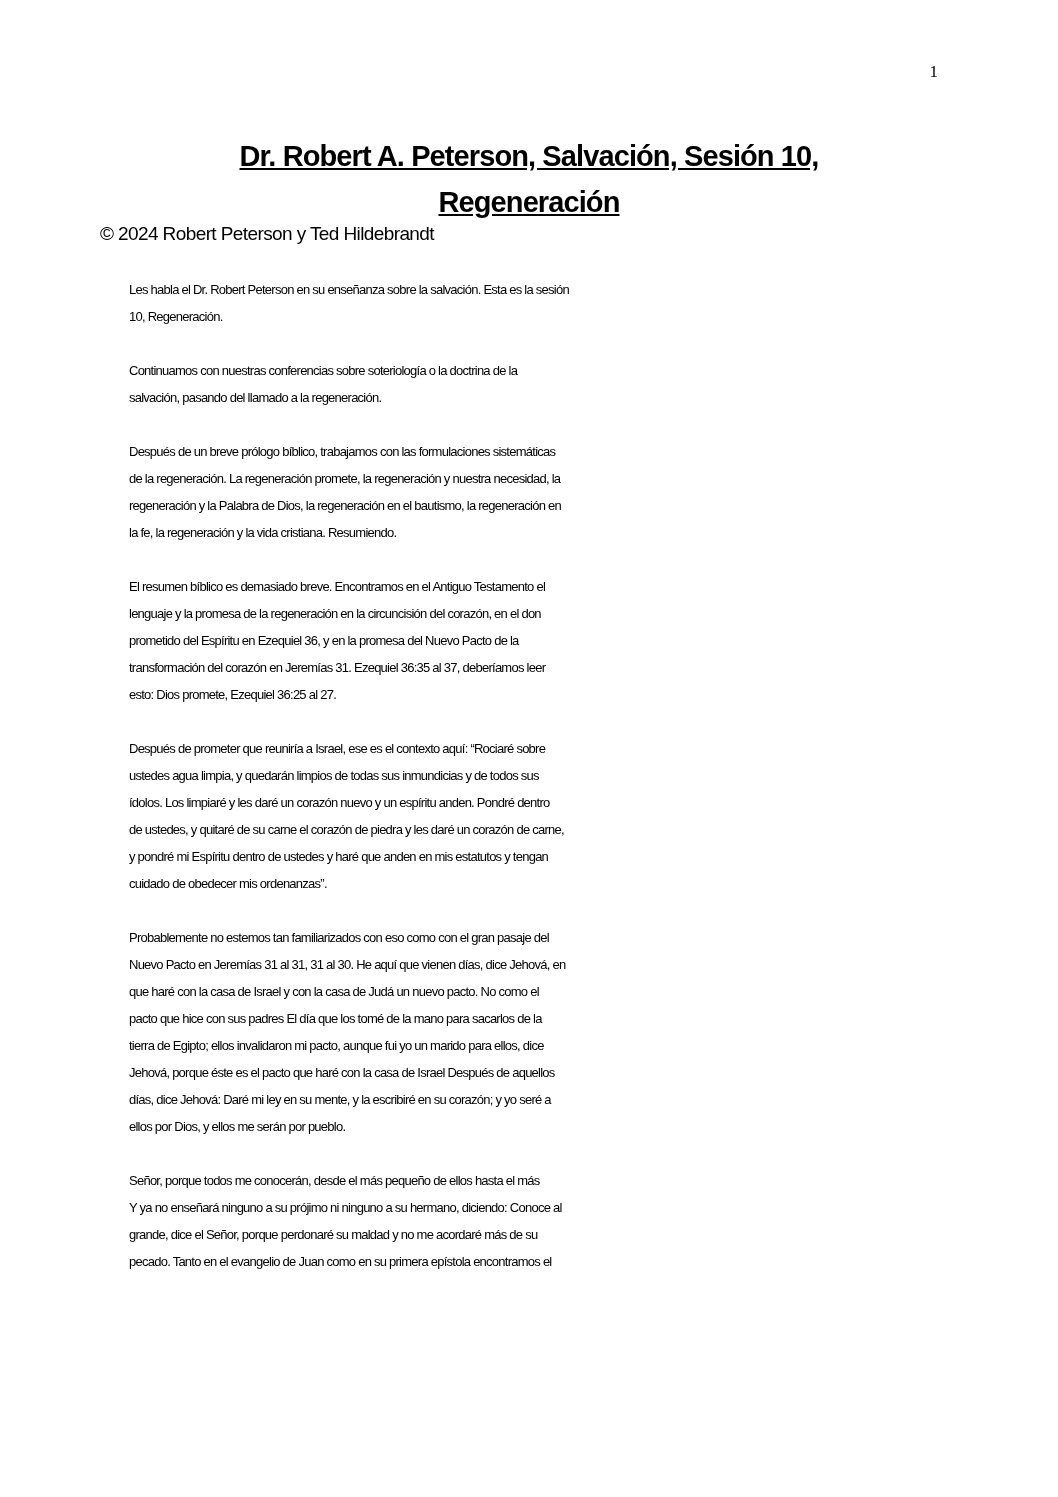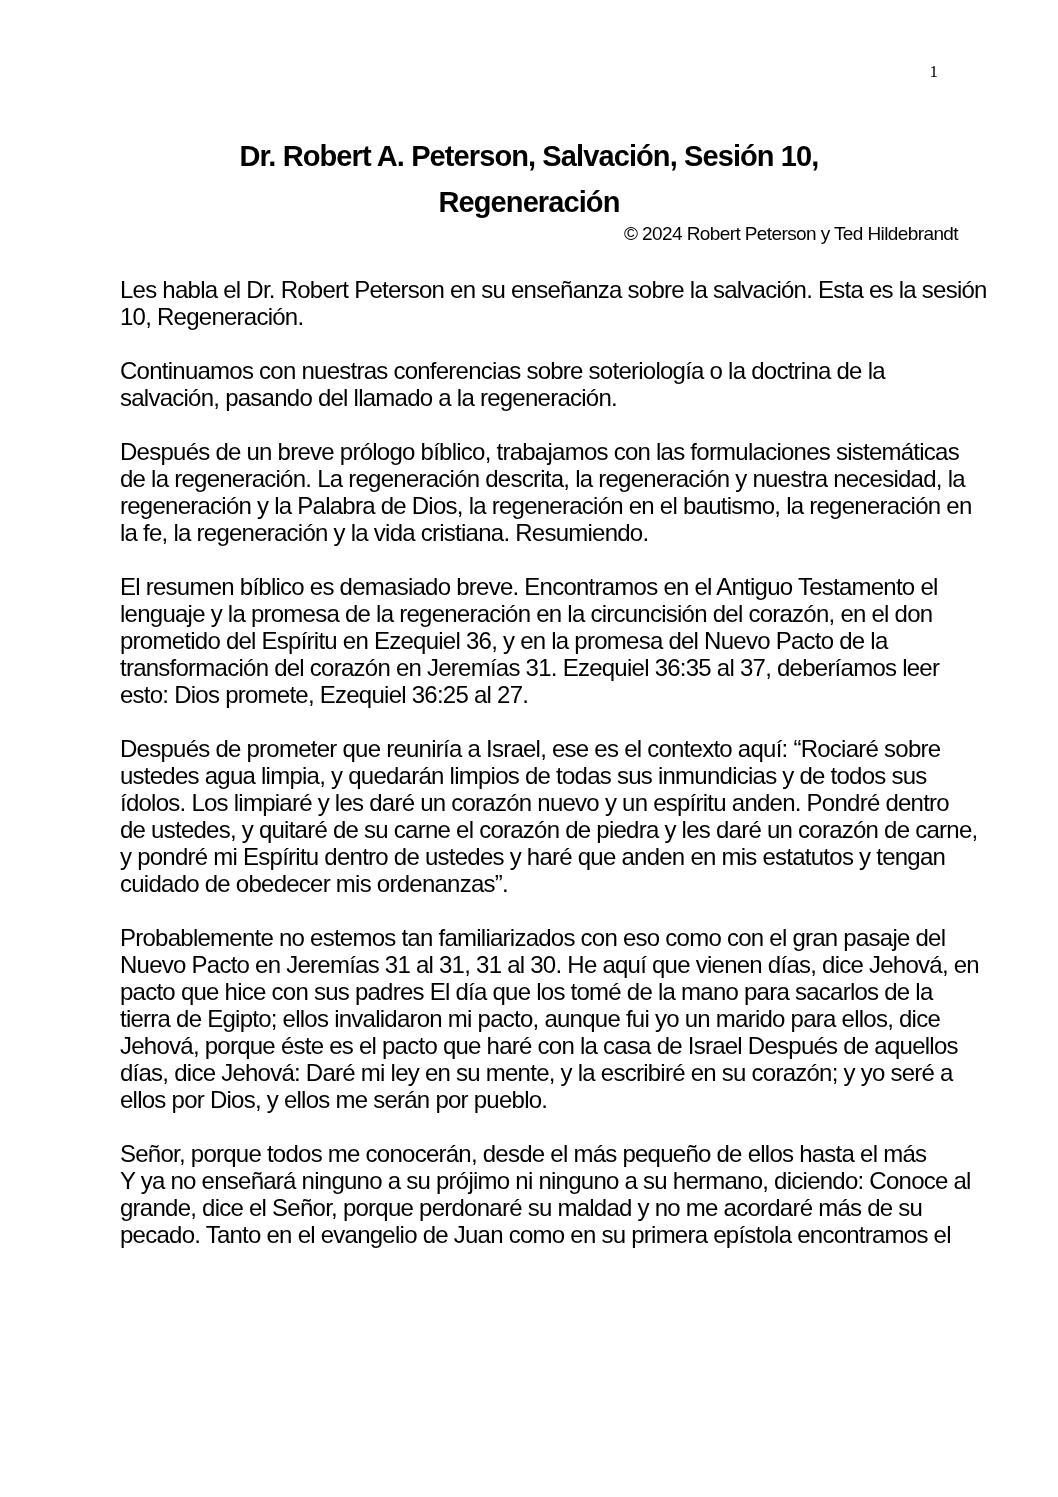--- a/index.html
+++ b/index.html
@@ -4,29 +4,29 @@
 <style>
   html, body { margin: 0; padding: 0; background: #ffffff; }
   body { width: 1058px; height: 1497px; position: relative; overflow: hidden; color: #000; }
   .page-number {
     position: absolute; top: 62px; left: 918px; width: 20px; text-align: right;
     font-family: "Liberation Serif", serif; font-size: 17px;
   }
   .title {
     position: absolute; top: 133px; left: 100px; width: 858px; text-align: center;
     font-family: "Liberation Sans", sans-serif; font-weight: bold; font-size: 29px;
-    line-height: 46px; letter-spacing: -0.9px;
+    line-height: 46px; letter-spacing: -0.9px; text-decoration: underline;
   }
   .copyright {
-    position: absolute; top: 222px; left: 100px; width: 858px; text-align: right;
+    position: absolute; top: 222px; left: 100px; width: 858px; text-align: left;
     font-family: "Liberation Sans", sans-serif; font-size: 19px; line-height: 24px; letter-spacing: -0.6px;
   }
   .body {
-    position: absolute; top: 276px; left: 120px; width: 800px;
-    font-family: "Liberation Sans", sans-serif; font-size: 24px; line-height: 27px;
+    position: absolute; top: 276px; left: 129px; width: 800px;
+    font-family: "Liberation Sans", sans-serif; font-size: 13px; line-height: 27px;
     letter-spacing: -0.75px;
   }
   .para { margin: 0 0 27px 0; }
   .line { display: block; white-space: nowrap; }
 </style>
 </head>
 <body>
 
 <div class="page-number">1</div>
 
@@ -41,21 +41,21 @@
   <p class="para">
     <span class="line">Les habla el Dr. Robert Peterson en su enseñanza sobre la salvación. Esta es la sesión</span>
     <span class="line">10, Regeneración.</span>
   </p>
   <p class="para">
     <span class="line">Continuamos con nuestras conferencias sobre soteriología o la doctrina de la</span>
     <span class="line">salvación, pasando del llamado a la regeneración.</span>
   </p>
   <p class="para">
     <span class="line">Después de un breve prólogo bíblico, trabajamos con las formulaciones sistemáticas</span>
-    <span class="line">de la regeneración. La regeneración descrita, la regeneración y nuestra necesidad, la</span>
+    <span class="line">de la regeneración. La regeneración promete, la regeneración y nuestra necesidad, la</span>
     <span class="line">regeneración y la Palabra de Dios, la regeneración en el bautismo, la regeneración en</span>
     <span class="line">la fe, la regeneración y la vida cristiana. Resumiendo.</span>
   </p>
   <p class="para">
     <span class="line">El resumen bíblico es demasiado breve. Encontramos en el Antiguo Testamento el</span>
     <span class="line">lenguaje y la promesa de la regeneración en la circuncisión del corazón, en el don</span>
     <span class="line">prometido del Espíritu en Ezequiel 36, y en la promesa del Nuevo Pacto de la</span>
     <span class="line">transformación del corazón en Jeremías 31. Ezequiel 36:35 al 37, deberíamos leer</span>
     <span class="line">esto: Dios promete, Ezequiel 36:25 al 27.</span>
   </p>
@@ -63,20 +63,21 @@
     <span class="line">Después de prometer que reuniría a Israel, ese es el contexto aquí: “Rociaré sobre</span>
     <span class="line">ustedes agua limpia, y quedarán limpios de todas sus inmundicias y de todos sus</span>
     <span class="line">ídolos. Los limpiaré y les daré un corazón nuevo y un espíritu anden. Pondré dentro</span>
     <span class="line">de ustedes, y quitaré de su carne el corazón de piedra y les daré un corazón de carne,</span>
     <span class="line">y pondré mi Espíritu dentro de ustedes y haré que anden en mis estatutos y tengan</span>
     <span class="line">cuidado de obedecer mis ordenanzas”.</span>
   </p>
   <p class="para">
     <span class="line">Probablemente no estemos tan familiarizados con eso como con el gran pasaje del</span>
     <span class="line">Nuevo Pacto en Jeremías 31 al 31, 31 al 30. He aquí que vienen días, dice Jehová, en</span>
+    <span class="line">que haré con la casa de Israel y con la casa de Judá un nuevo pacto. No como el</span>
     <span class="line">pacto que hice con sus padres El día que los tomé de la mano para sacarlos de la</span>
     <span class="line">tierra de Egipto; ellos invalidaron mi pacto, aunque fui yo un marido para ellos, dice</span>
     <span class="line">Jehová, porque éste es el pacto que haré con la casa de Israel Después de aquellos</span>
     <span class="line">días, dice Jehová: Daré mi ley en su mente, y la escribiré en su corazón; y yo seré a</span>
     <span class="line">ellos por Dios, y ellos me serán por pueblo.</span>
   </p>
   <p class="para">
     <span class="line">Señor, porque todos me conocerán, desde el más pequeño de ellos hasta el más</span>
     <span class="line">Y ya no enseñará ninguno a su prójimo ni ninguno a su hermano, diciendo: Conoce al</span>
     <span class="line">grande, dice el Señor, porque perdonaré su maldad y no me acordaré más de su</span>

